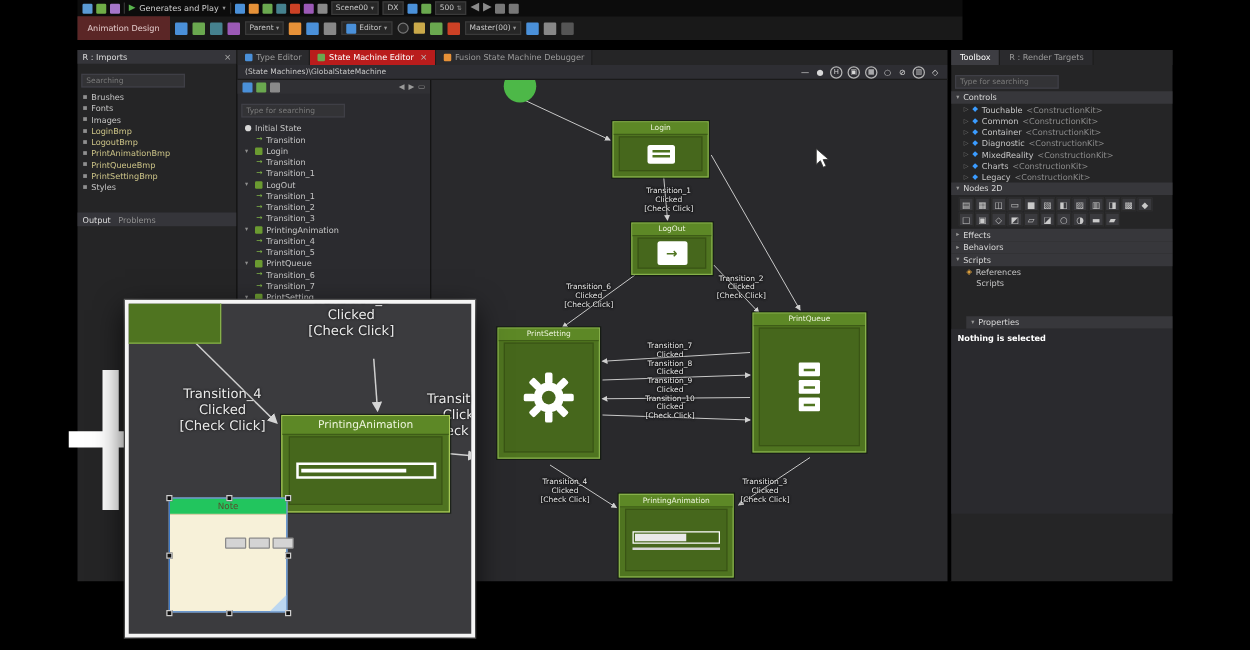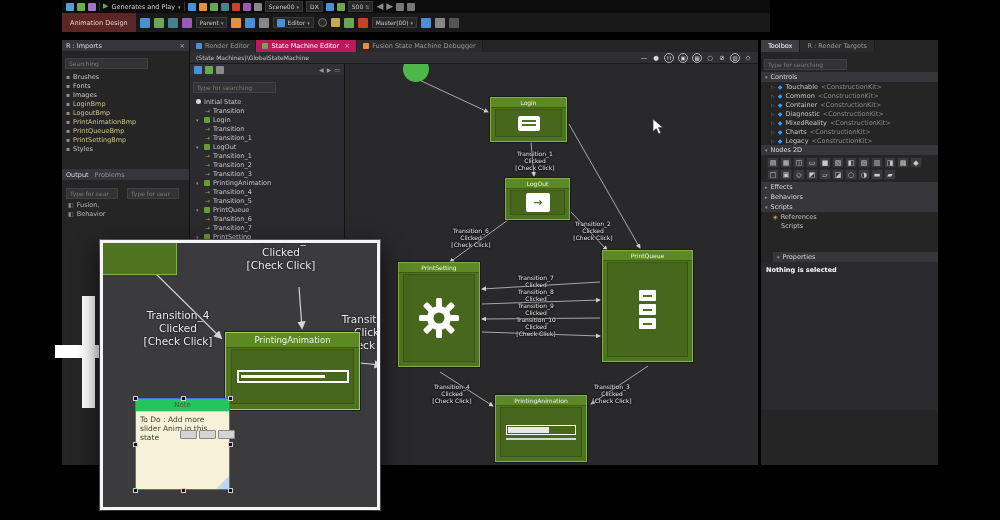--- a/index.html
+++ b/index.html
@@ -34,21 +34,21 @@
   #imports-tree{padding:1px 0 0 4px;}
   #imports-tree .hl{color:#cbc387;}
   #imports .spacer{height:16px;}
   #outbody{padding:1px 2px;}
   #outbody .srch.s2{width:44px;margin:1px 2px;display:inline-block;}
   #out-items .row{padding-left:4px;color:#b5b5b5;}
   .miniico{color:#8f8f8f;font-size:6px;}
   
   #smtabs{left:190px;top:40px;width:568px;height:12px;background:#252526;display:flex;align-items:flex-end;}
   .etab{display:flex;align-items:center;gap:3px;height:12px;padding:0 6px;font-size:6.5px;color:#9a9a9a;background:#2a2a2d;border-right:1px solid #1c1c1c;white-space:nowrap;}
-  .etab.active{background:#be185d;color:#fff;}
+  .etab.active{background:#b91c1c;color:#fff;}
   .etab .sq{width:6px;height:6px;border-radius:1px;}
   .etab .close{color:#bbb;font-size:7px;margin-left:2px;}
   #centerhead{left:190px;top:52px;width:568px;height:12px;background:#2e2e33;display:flex;align-items:center;padding:0 6px;box-sizing:border-box;border-bottom:1px solid #1a1a1a;}
   #path{font-size:6px;color:#c8c8c8;white-space:nowrap;}
   #zoomctrls{margin-left:auto;display:flex;align-items:center;gap:4px;}
   .zc{color:#d8d8d8;font-size:6.5px;line-height:10px;text-align:center;min-width:8px;}
   .zc.circ{width:10px;height:10px;border:1px solid #b5b5b5;border-radius:50%;box-sizing:border-box;line-height:8px;font-size:5.5px;}
   
   #smpanel{left:190px;top:64px;width:155px;height:401px;background:#2b2b2f;border-right:1px solid #141414;box-sizing:border-box;}
   #smtoolbar{height:11px;display:flex;align-items:center;gap:3px;padding:0 4px;background:#303034;}
@@ -222,40 +222,26 @@
         <div class="row">
           <span class="miniico">▪</span>
           <span>Styles</span>
         </div>
       </div>
     <div class="spacer"></div>
     <div class="phead">
       <span>Output</span>
       <span class="dim">Problems</span>
     </div>
-    <div id="outbody">
-      <input class="srch s2" placeholder="Type for sear" style="">
-      <input class="srch s2" placeholder="Type for sear" style="">
-      <div id="out-items">
-          <div class="row">
-            <span class="miniico">◧</span>
-            <span>Fusion,</span>
-          </div>
-          <div class="row">
-            <span class="miniico">◧</span>
-            <span>Behavior</span>
-          </div>
-        </div>
-    </div>
   </div>
 
   <div id="smtabs" class="abs">
       <div class="etab">
         <div class="sq" style="background: rgb(74, 144, 217);"></div>
-        <span>Render Editor</span>
+        <span>Type Editor</span>
       </div>
       <div class="etab active">
         <div class="sq" style="background: rgb(106, 168, 79);"></div>
         <span>State Machine Editor</span>
         <span class="close">×</span>
       </div>
       <div class="etab">
         <div class="sq" style="background: rgb(230, 145, 56);"></div>
         <span>Fusion State Machine Debugger</span>
       </div>
@@ -645,21 +631,20 @@
         <div class="ntitle">PrintingAnimation</div>
         <div class="nbody">
             <div class="ibar">
               <i></i>
             </div>
           </div>
       </div>
 
       <div id="note">
         <div id="note-head">Note</div>
-        <div id="note-body">To Do : Add more slider Anim in this state</div>
         <div id="fold"></div>
         <div id="note-handles">
             <div class="handle" style="left: -3px; top: -3px;"></div>
             <div class="handle" style="left: 44.5px; top: -3px;"></div>
             <div class="handle" style="left: 92px; top: -3px;"></div>
             <div class="handle" style="left: -3px; top: 43px;"></div>
             <div class="handle" style="left: 92px; top: 43px;"></div>
             <div class="handle" style="left: -3px; top: 89px;"></div>
             <div class="handle" style="left: 44.5px; top: 89px;"></div>
             <div class="handle" style="left: 92px; top: 89px;"></div>

